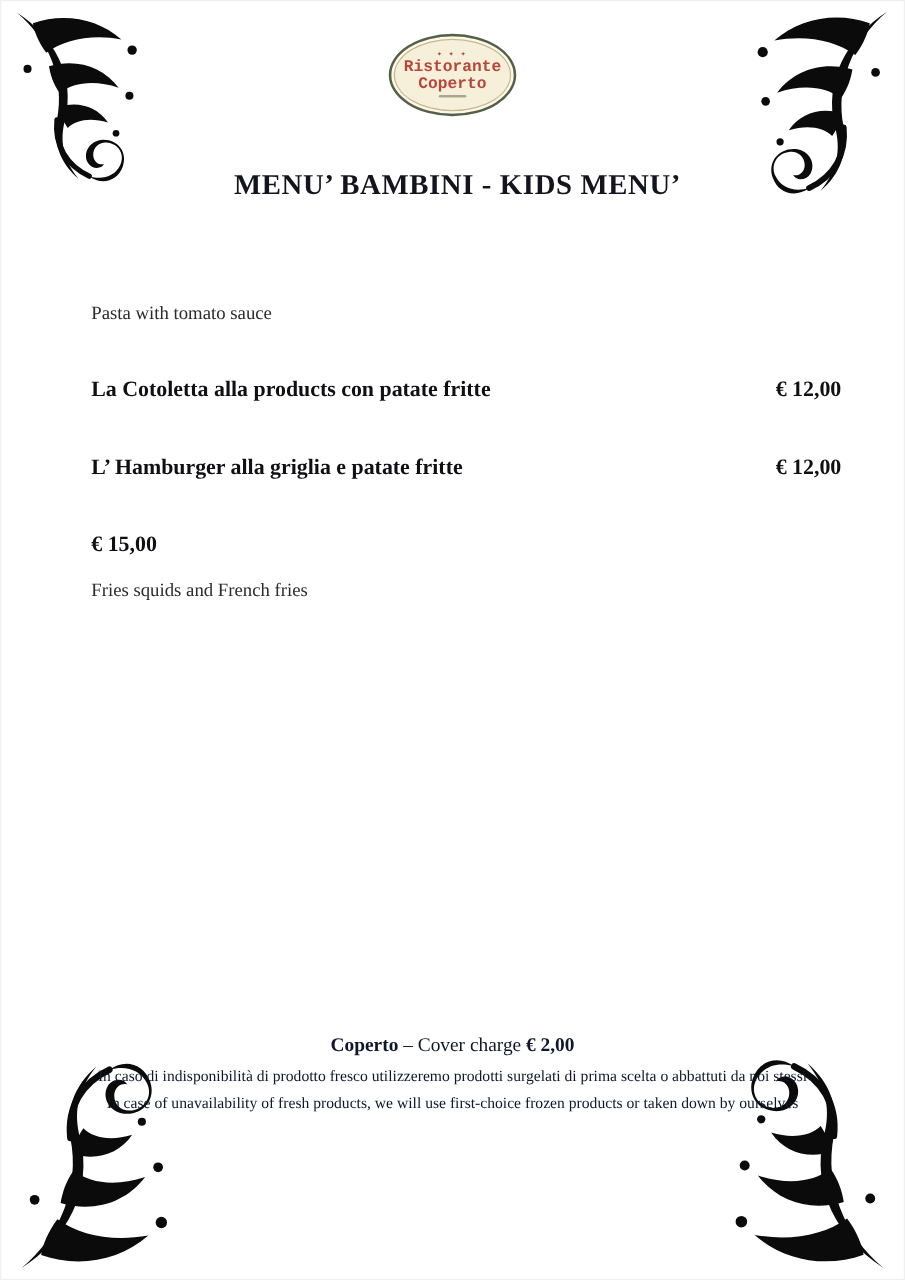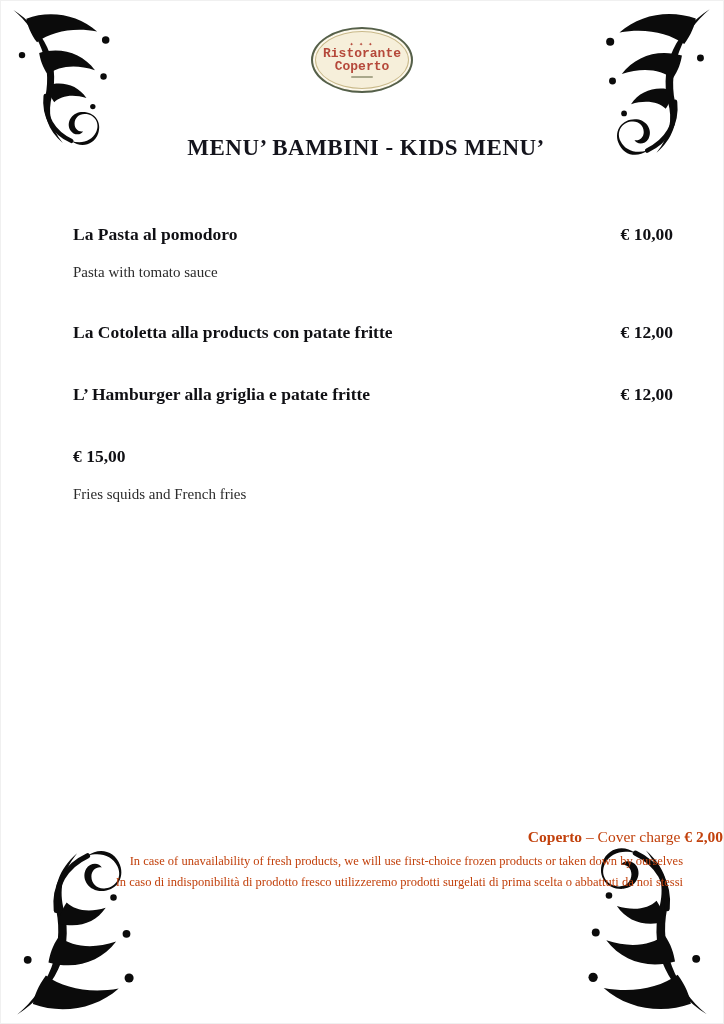--- a/index.html
+++ b/index.html
@@ -54,21 +54,21 @@
 
   
   .menu { position:absolute; top:223px; left:72px; right:50px; }
   .item { margin-bottom:41px; }
   .item-head { display:flex; justify-content:space-between; align-items:baseline; }
   .item-name  { font-size:17.5px; font-weight:bold; color:#101014; }
   .item-price { font-size:17.5px; font-weight:bold; color:#101014; white-space:nowrap; }
   .item-desc  { font-size:15px; color:#2b2b2b; margin-top:19px; }
 
   
-  .footer { position:absolute; top:827px; left:0; width:100%; text-align:right; color:#c2410c; }
+  .footer { position:absolute; top:827px; left:0; width:100%; text-align:center; color:#0f172a; }
   .coperto { font-size:15.5px; }
   .coperto .b { font-weight:bold; }
   .note { font-size:12.5px; margin-top:8px; padding:0 40px; }
   .note + .note { margin-top:6px; }
 </style>
 </head>
 <body>
 
 <svg width="0" height="0" style="position:absolute" aria-hidden="true">
   <symbol id="flourish" viewBox="0 0 110 140">
@@ -107,24 +107,20 @@
     <div class="l1">Ristorante</div>
     <div class="l2">Coperto</div>
     <div class="squiggle"></div>
   </div>
 
   <div class="title">MENU’ BAMBINI - KIDS MENU’</div>
 
   <div class="menu">
 
     <div class="item">
-      <div class="item-head">
-        <span class="item-name">La Pasta al pomodoro</span>
-        <span class="item-price">€ 10,00</span>
-      </div>
       <div class="item-desc">Pasta with tomato sauce</div>
     </div>
 
     <div class="item">
       <div class="item-head">
         <span class="item-name">La Cotoletta alla products con patate fritte</span>
         <span class="item-price">€ 12,00</span>
       </div>
     </div>
 
@@ -143,17 +139,17 @@
     </div>
 
   </div>
 
   <div class="footer">
     <div class="coperto">
       <span class="b">Coperto</span>
       <span>– Cover charge</span>
       <span class="b">€ 2,00</span>
     </div>
+    <div class="note">In caso di indisponibilità di prodotto fresco utilizzeremo prodotti surgelati di prima scelta o abbattuti da noi stessi</div>
     <div class="note">In case of unavailability of fresh products, we will use first-choice frozen products or taken down by ourselves</div>
-    <div class="note">In caso di indisponibilità di prodotto fresco utilizzeremo prodotti surgelati di prima scelta o abbattuti da noi stessi</div>
   </div>
 
 </div>
 
 </body></html>

